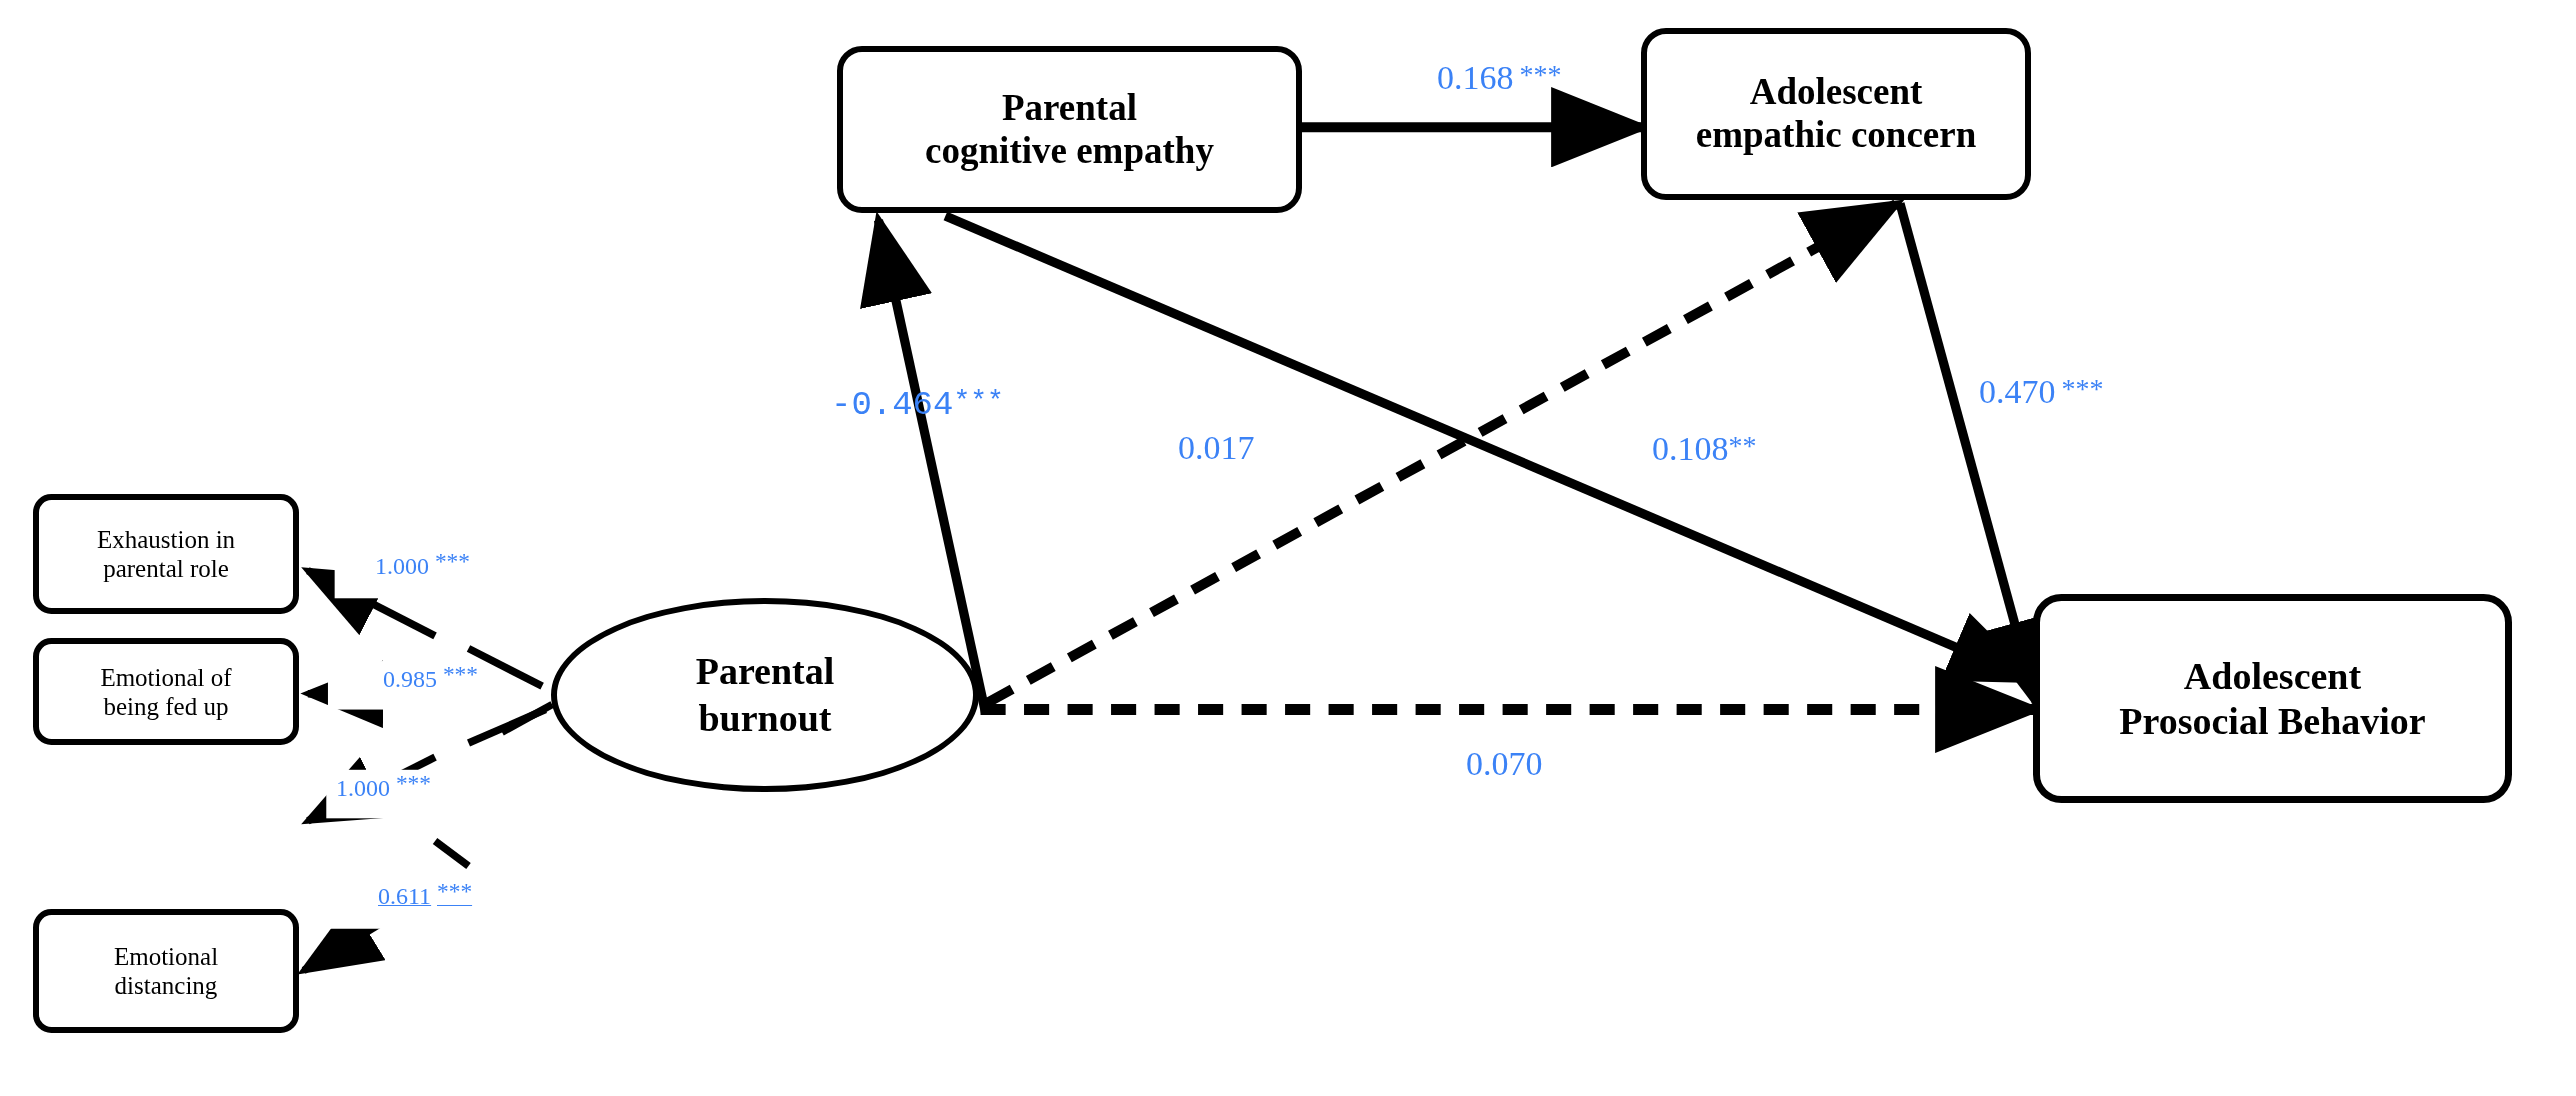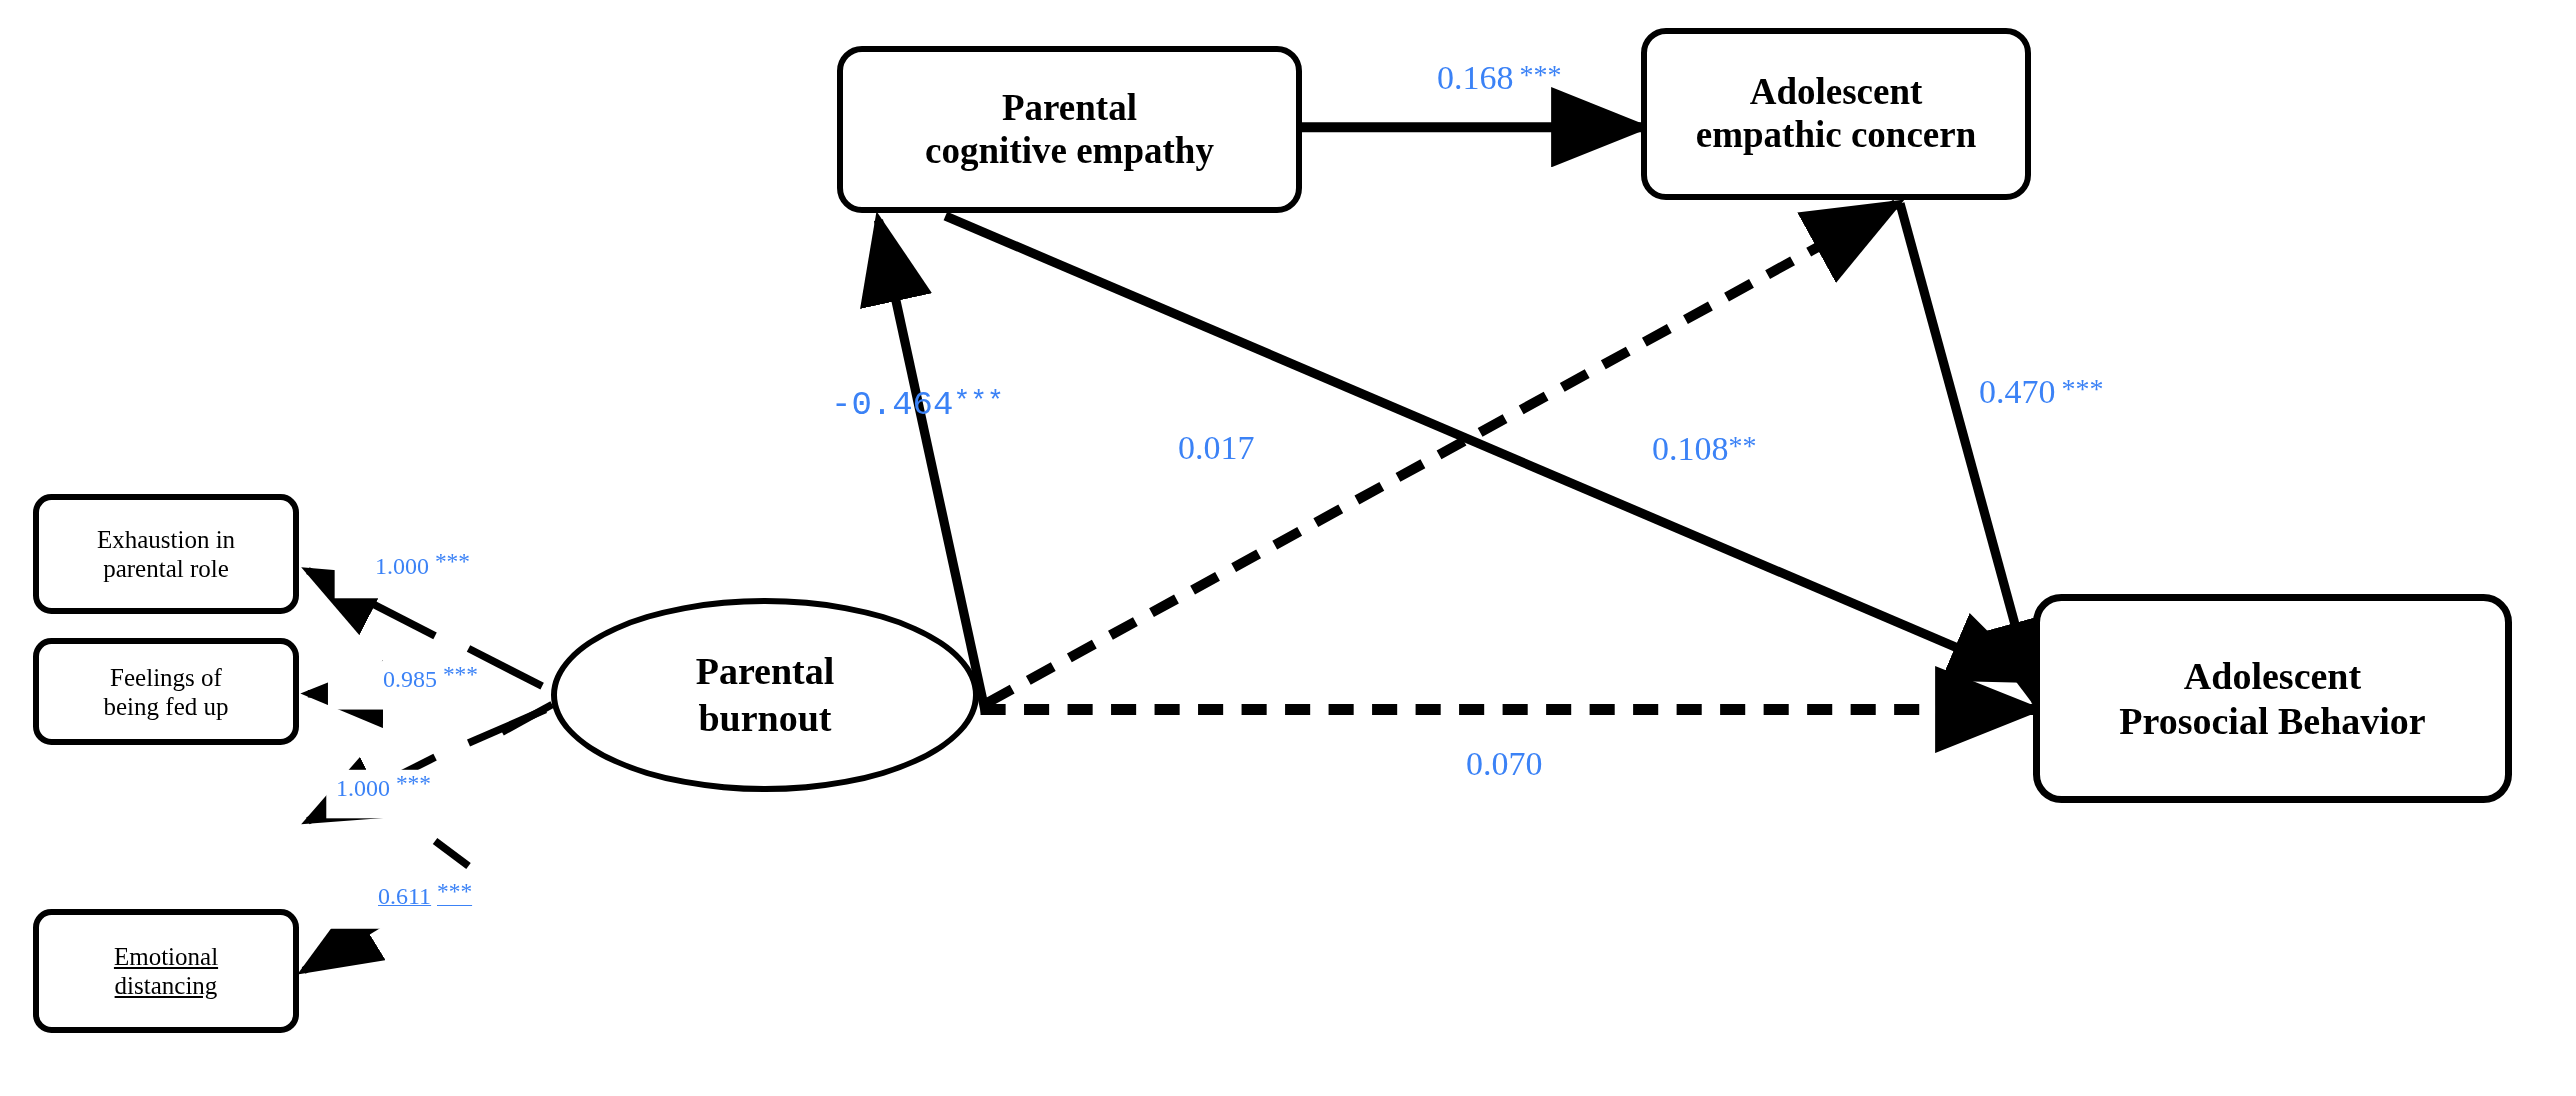--- a/index.html
+++ b/index.html
@@ -73,26 +73,26 @@
 
     <line x1="1172" y1="848" x2="2430" y2="848" stroke="#000000" stroke-width="13" stroke-dasharray="30 22" marker-end="url(#ah-big)"></line>
   </svg>
 
   <div class="node indicator" style="left:33px;top:494px;width:266px;height:120px;">
     <span style="white-space:pre-line;">Exhaustion in
 parental role</span>
   </div>
 
   <div class="node indicator" style="left:33px;top:638px;width:266px;height:107px;">
-    <span style="white-space:pre-line;">Feelings of
+    <span style="white-space:pre-line;">Emotional of
 being fed up</span>
   </div>
 
 
-  <div class="node indicator" style="left:33px;top:909px;width:266px;height:124px;text-decoration:underline;">
+  <div class="node indicator" style="left:33px;top:909px;width:266px;height:124px;">
     <span style="white-space:pre-line;">Emotional
 distancing</span>
   </div>
 
   <div class="latent" style="left:551px;top:598px;width:428px;height:194px;">
     <span style="white-space:pre-line;">Parental
 burnout</span>
   </div>
 
   <div class="node construct" style="left:837px;top:46px;width:465px;height:167px;">

